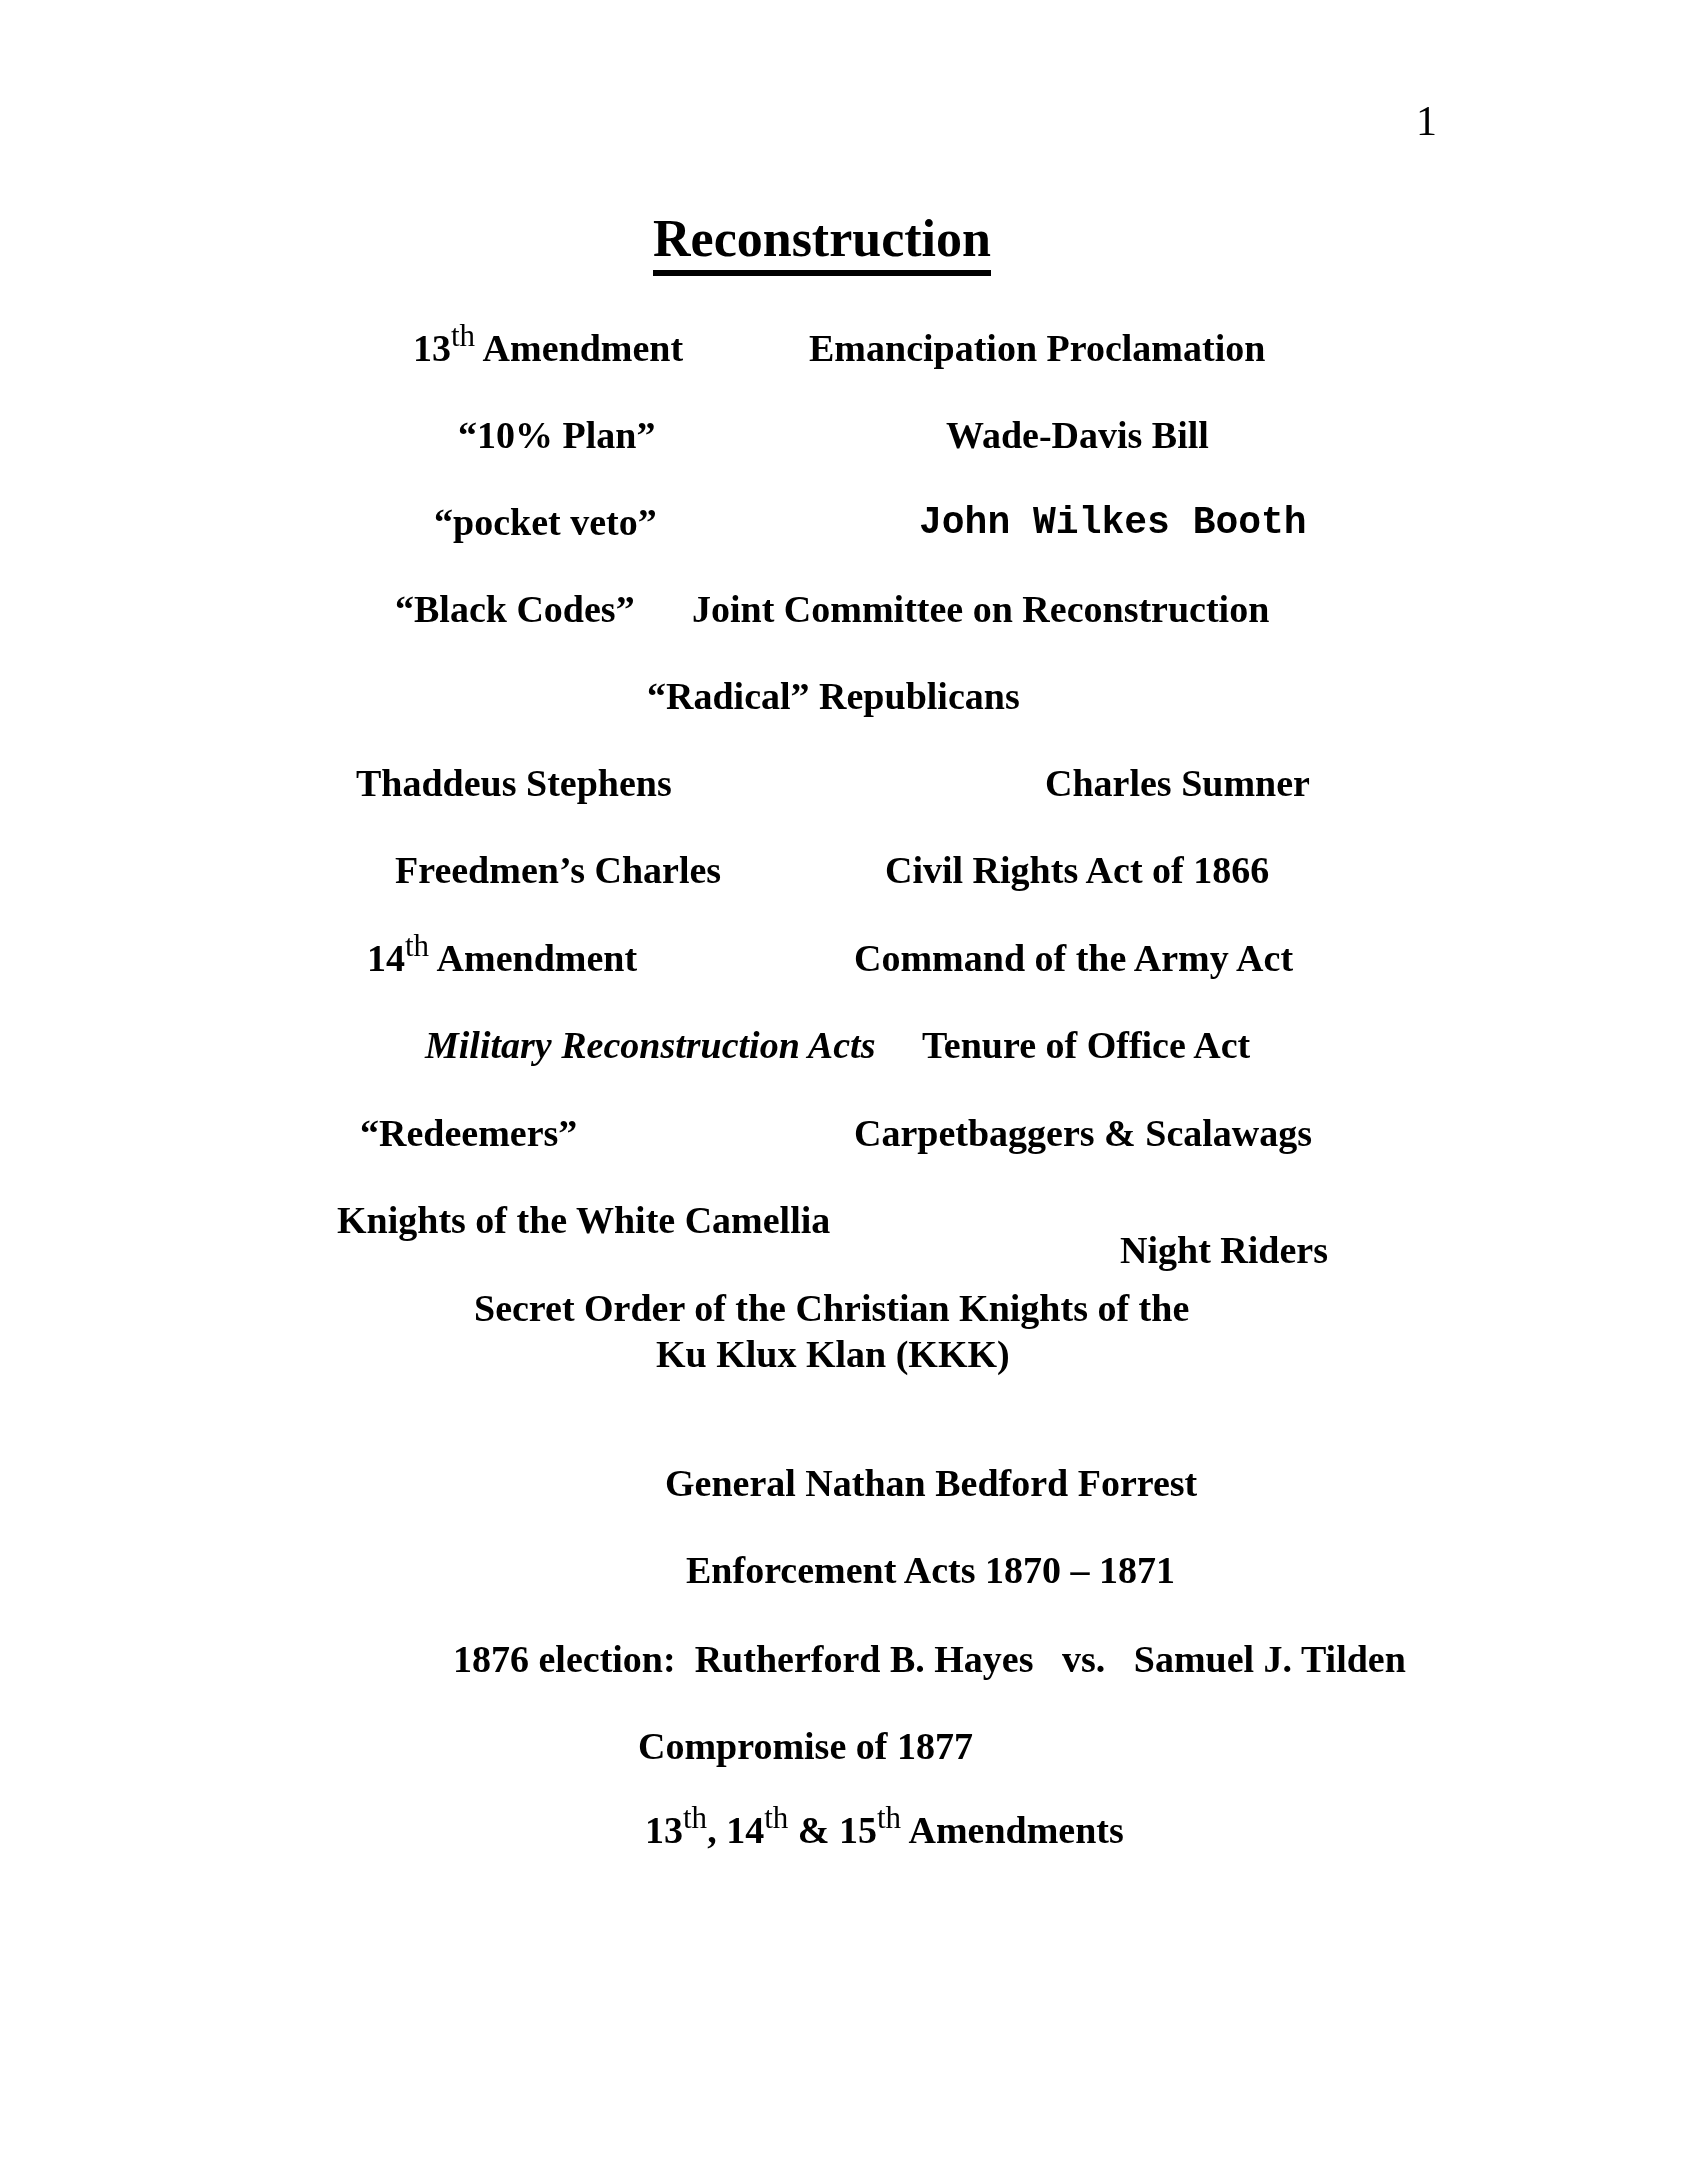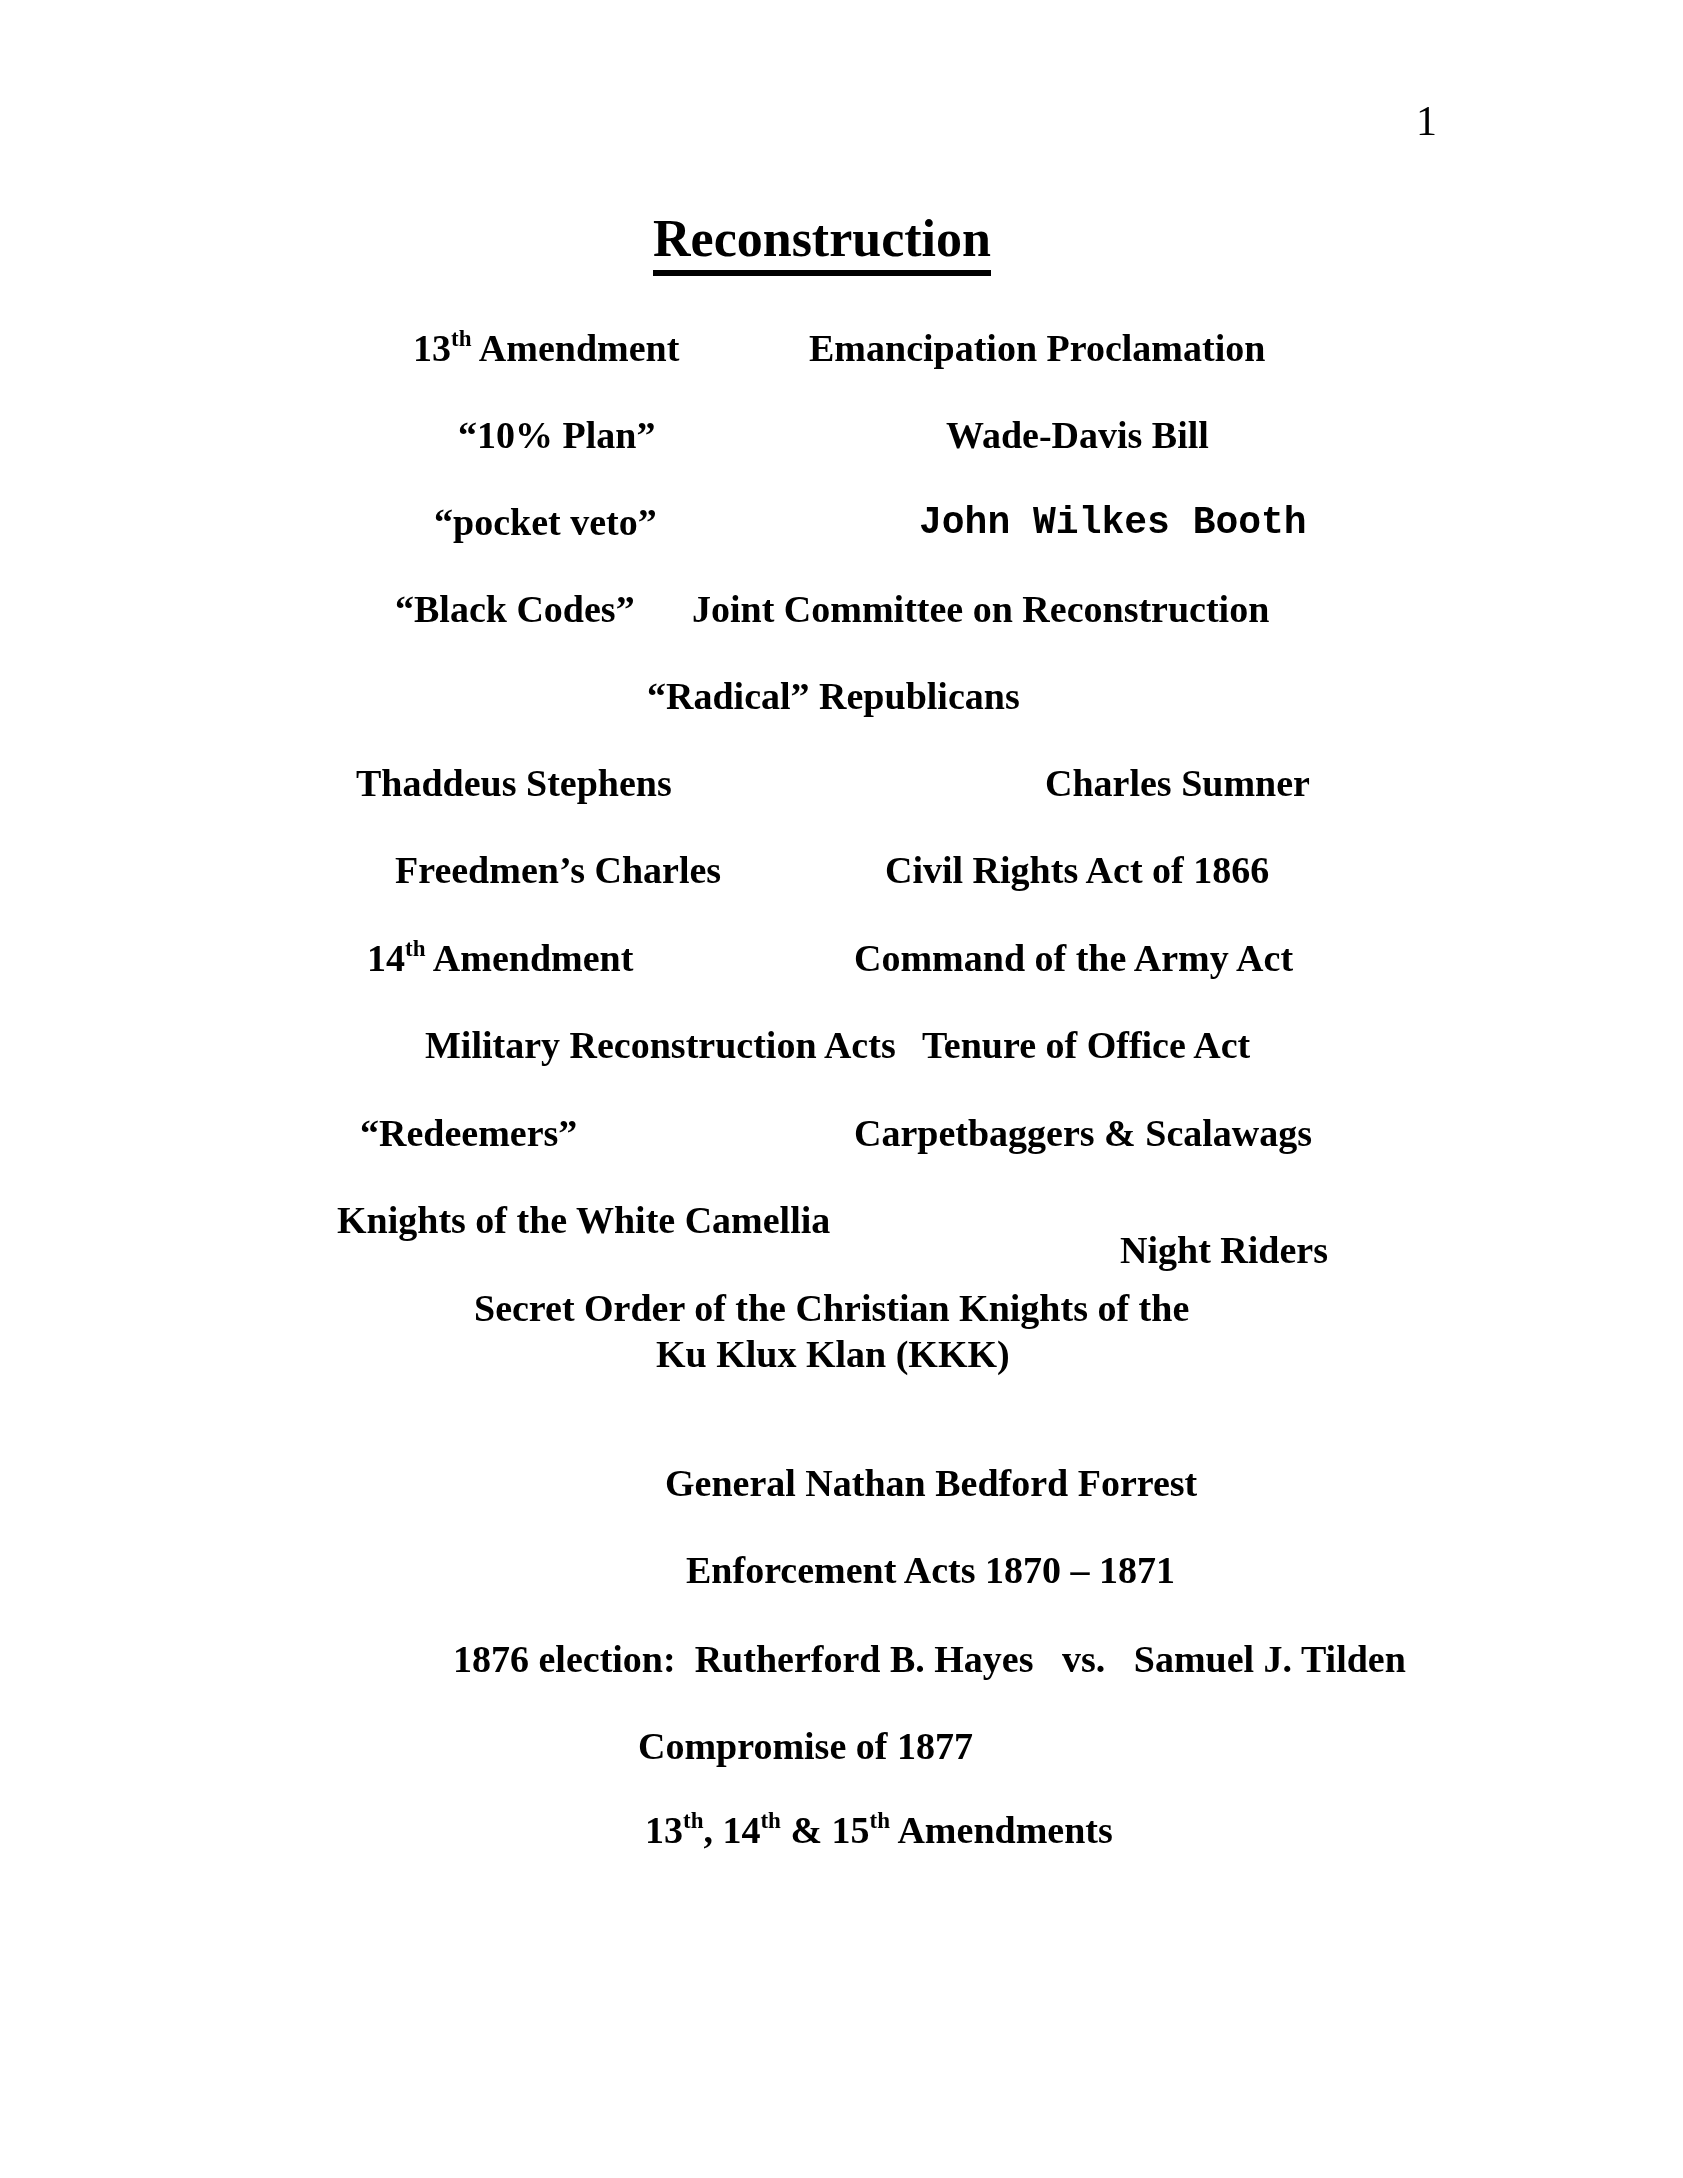--- a/index.html
+++ b/index.html
@@ -18,22 +18,22 @@
   }
   .seg {
     position: absolute;
     font-weight: bold;
     font-size: 38px;
     line-height: 1.15;
     white-space: pre;
     color: #000000;
   }
   .seg sup {
-    font-size: 23px;
-    font-weight: bold;
+    font-size: 31px;
+    font-weight: normal;
     vertical-align: baseline;
     position: relative;
     top: -15px;
     line-height: 0;
   }
   .pagenum {
     position: absolute;
     left: 1416px;
     top: 97px;
     font-size: 42px;
@@ -78,21 +78,21 @@
 
   <span class="seg" style="left:356px; top:762px;">Thaddeus Stephens</span>
   <span class="seg" style="left:1045px; top:762px;">Charles Sumner</span>
 
   <span class="seg" style="left:395px; top:849px;">Freedmen’s Charles</span>
   <span class="seg" style="left:885px; top:849px;">Civil Rights Act of 1866</span>
 
   <span class="seg" style="left:367px; top:937px;"><span>14</span><sup>th</sup><span> Amendment</span></span>
   <span class="seg" style="left:854px; top:937px;text-align:right;">Command of the Army Act</span>
 
-  <span class="seg" style="left:425px; top:1024px;">Military Reconstruction Acts</span>
+  <span class="seg" style="left:425px; top:1024px;font-style:italic;">Military Reconstruction Acts</span>
   <span class="seg" style="left:922px; top:1024px;">Tenure of Office Act</span>
 
   <span class="seg" style="left:360px; top:1112px;">“Redeemers”</span>
   <span class="seg" style="left:854px; top:1112px;">Carpetbaggers &amp; Scalawags</span>
 
   <span class="seg" style="left:337px; top:1199px;">Knights of the White Camellia</span>
   <span class="seg" style="left:1120px; top:1199px;margin-top:30px;">Night Riders</span>
 
   <span class="seg" style="left:474px; top:1287px;">Secret Order of the Christian Knights of the</span>
   <span class="seg" style="left:656px; top:1333px;">Ku Klux Klan (KKK)</span>

